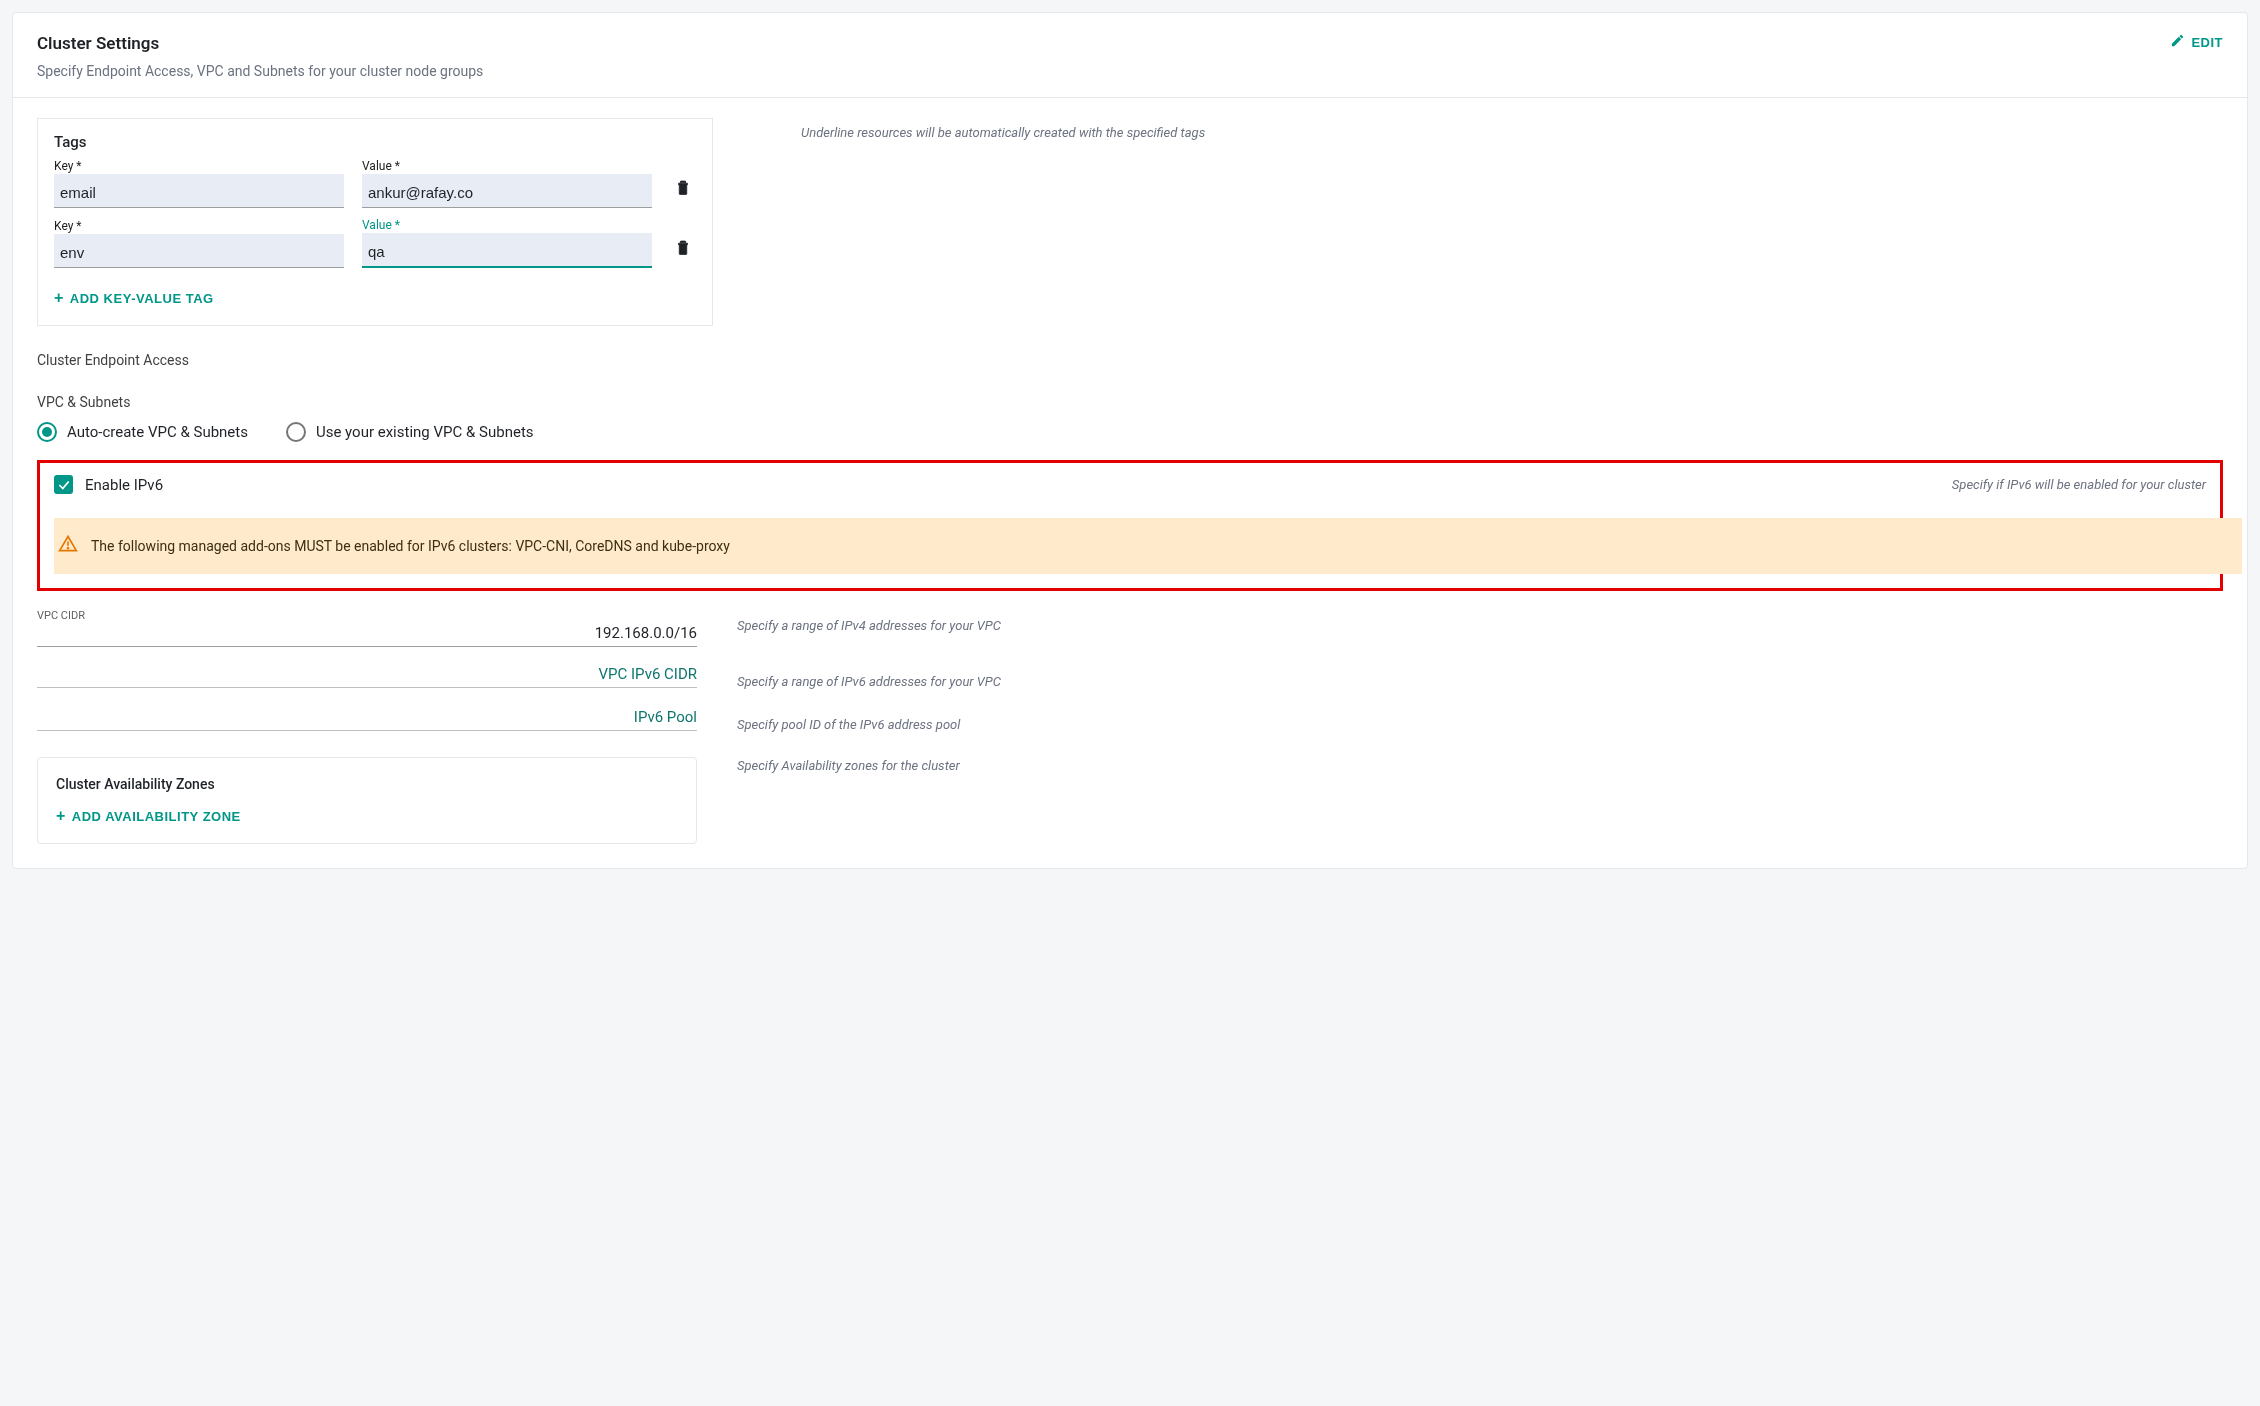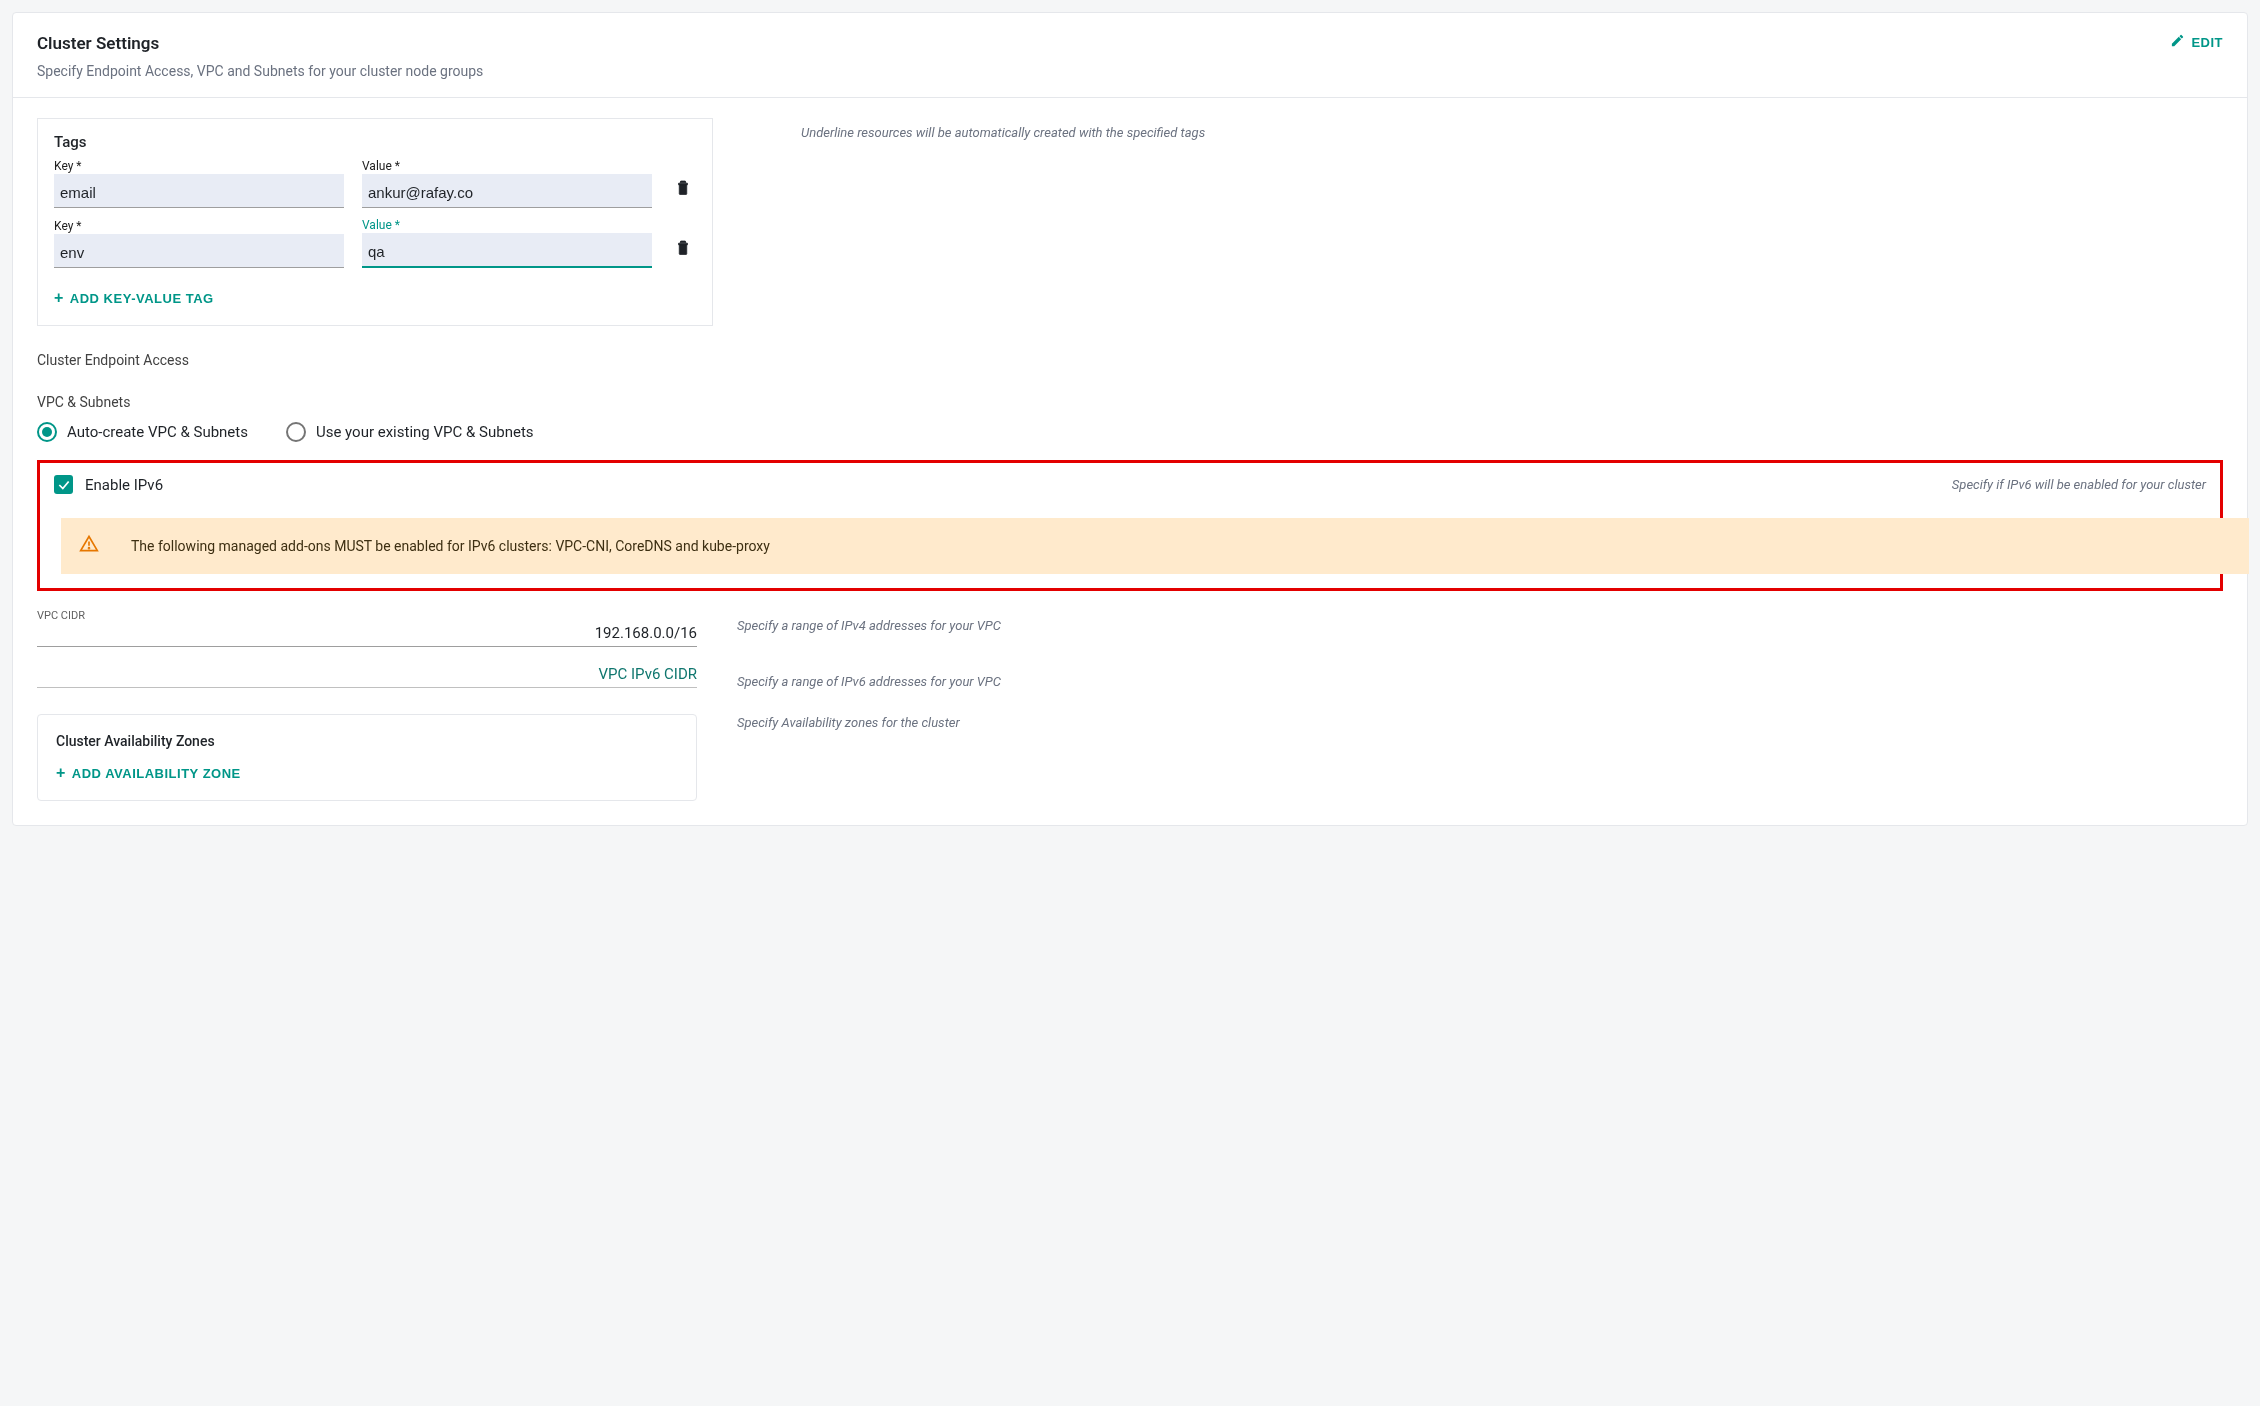--- a/index.html
+++ b/index.html
@@ -167,26 +167,25 @@
     .checkbox-right-help {
       margin-left: auto;
       font-size: 13px;
       color: #6b7280;
       font-style: italic;
     }
 
     .alert-bar {
       margin-top: 24px;
       background: #ffeacc;
-      padding: 16px 18px;
+      padding: 16px 4px;
       display: flex;
       align-items: center;
-      gap: 32px;
+      gap: 13px;
       width: calc(100vw - 72px);
-      margin-left: 7px;
     }
     .alert-bar .warn-icon { flex-shrink: 0; }
     .warn-icon svg { width: 20px; height: 20px; fill: none; stroke: #e67700; stroke-width: 2; }
     .alert-text { font-size: 14px; color: #3d2f12; }
 
     .line-field { margin-top: 10px; width: 660px; }
     .line-field-label {
       font-size: 11px;
       color: #616161;
       margin-bottom: 2px;
@@ -355,20 +354,30 @@
       <div class="left">
         <div class="line-field" style="margin-top:0;">
           <div class="line-field-value empty placeholder-label">VPC IPv6 CIDR</div>
         </div>
       </div>
       <div class="right">
         <span class="helper-text">Specify a range of IPv6 addresses for your VPC</span>
       </div>
     </div>
 
+    <div class="line-row">
+      <div class="left">
+        <div class="line-field" style="margin-top:0;">
+          <div class="line-field-value empty placeholder-label">IPv6 Pool</div>
+        </div>
+      </div>
+      <div class="right">
+        <span class="helper-text">Specify pool ID of the IPv6 address pool</span>
+      </div>
+    </div>
 
     <div class="az-row">
       <div class="az-card">
         <h4>Cluster Availability Zones</h4>
         <button class="add-link" style="margin-top:0;">
           <span class="plus">+</span>
           <span>ADD  AVAILABILITY ZONE</span>
         </button>
       </div>
       <div style="flex:1; padding-top:22px;">

